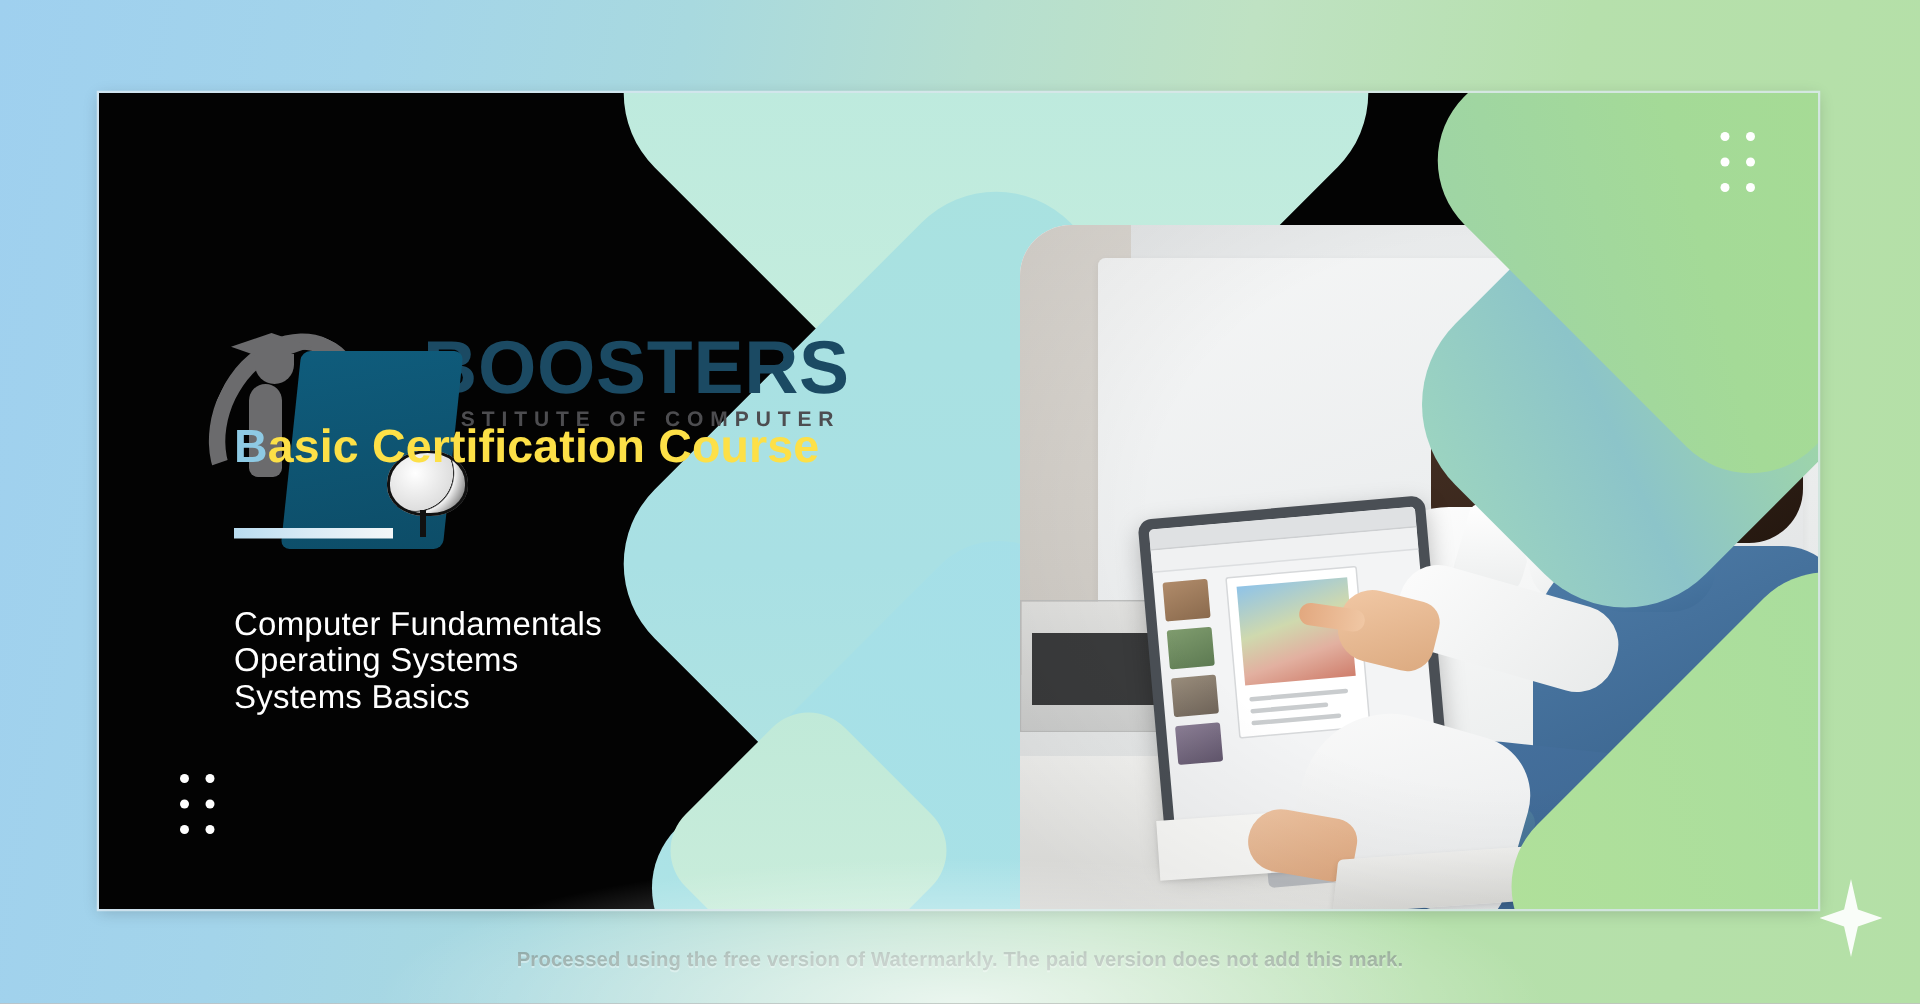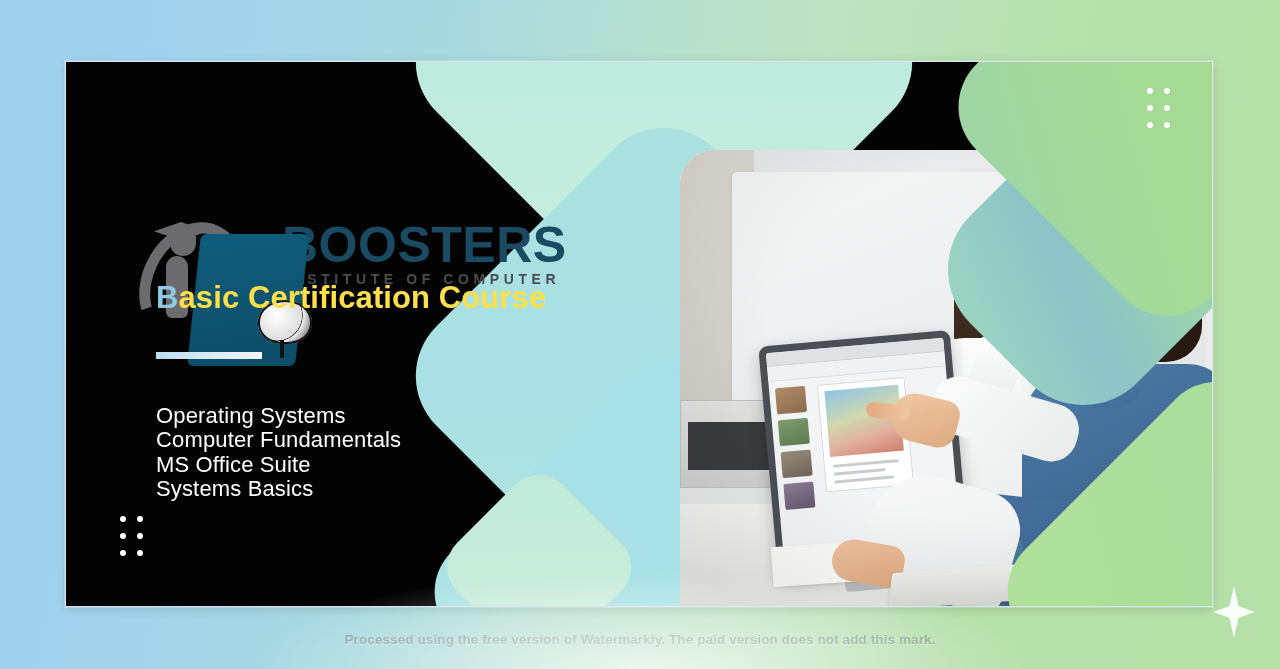--- a/index.html
+++ b/index.html
@@ -657,23 +657,22 @@
 
       <div class="brain"></div>
       <div class="brain-stem"></div>
     </div>
 
     <div id="subtitle"><span class="lead">B</span><span class="rest">asic Certification Course</span></div>
 
     <div id="accentbar"></div>
 
     <div id="bullets">
+      <div class="bullet">Computer Fundamentals</div>
       <div class="bullet">Operating Systems</div>
-      <div class="bullet">Computer Fundamentals</div>
-      <div class="bullet">MS Office Suite</div>
       <div class="bullet">Systems Basics</div>
     </div>
 
     <div class="dotgrid" id="dots-topright">
       <span></span>
       <span></span>
       <span></span>
       <span></span>
       <span></span>
       <span></span>

